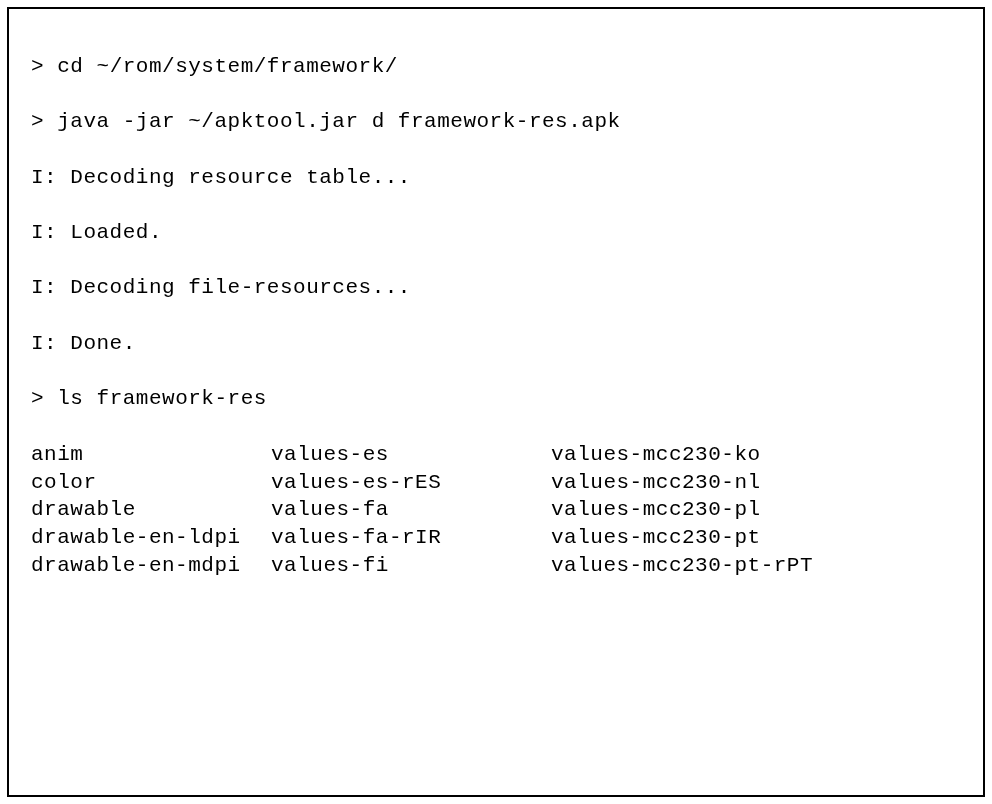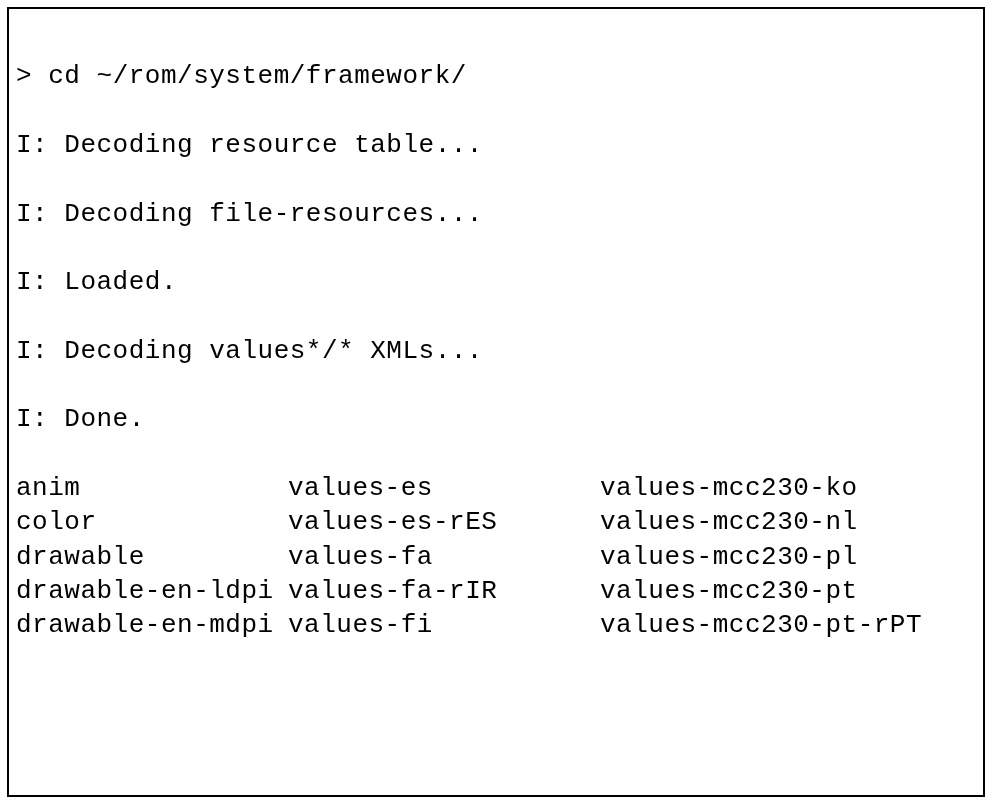--- a/index.html
+++ b/index.html
@@ -7,37 +7,38 @@
       background: #fff;
       padding: 7px;
       width: 992px;
       height: 804px;
       overflow: hidden;
     }
     .terminal-frame {
       border: 2px solid #000;
       width: 100%;
       height: 100%;
-      padding: 16px 7px;
+      padding: 16px 22px;
       font-family: "OCR A Std", "Lucida Console", "Courier New", monospace;
-      font-size: 26px;
+      font-size: 21px;
       line-height: 1.32;
       letter-spacing: 0.5px;
       white-space: pre;
       overflow: hidden;
       color: #000;
     }
     .line { display: block; }
-    .cols { display: grid; grid-template-columns: 240px 280px auto; gap: 32px; }
+    .cols { display: grid; grid-template-columns: 240px 280px auto; }
     .cell { display: block; }
   </style>
 </head>
 <body>
 
 <div class="terminal-frame">
 <span class="line"><span>&gt;</span> <span>cd ~/rom/system/framework/</span></span>
+<span class="line"><span>&gt;</span> <span>java -jar ~/apktool.jar d framework-res.apk</span></span>
 <span class="line">I: Decoding resource table...</span>
+<span class="line">I: Loaded.</span>
 <span class="line">I: Decoding file-resources...</span>
-<span class="line">I: Loaded.</span>
-<span class="line">I: Decoding values*/* XMLs...</span>
 <span class="line">I: Done.</span>
+<span class="line"><span>&gt;</span> <span>ls framework-res</span></span>
 <div id="listing-container"><div class="cols"><span class="cell">anim</span><span class="cell">values-es</span><span class="cell">values-mcc230-ko</span></div><div class="cols"><span class="cell">color</span><span class="cell">values-es-rES</span><span class="cell">values-mcc230-nl</span></div><div class="cols"><span class="cell">drawable</span><span class="cell">values-fa</span><span class="cell">values-mcc230-pl</span></div><div class="cols"><span class="cell">drawable-en-ldpi</span><span class="cell">values-fa-rIR</span><span class="cell">values-mcc230-pt</span></div><div class="cols"><span class="cell">drawable-en-mdpi</span><span class="cell">values-fi</span><span class="cell">values-mcc230-pt-rPT</span></div></div>
 </div>
 
 </body></html>

